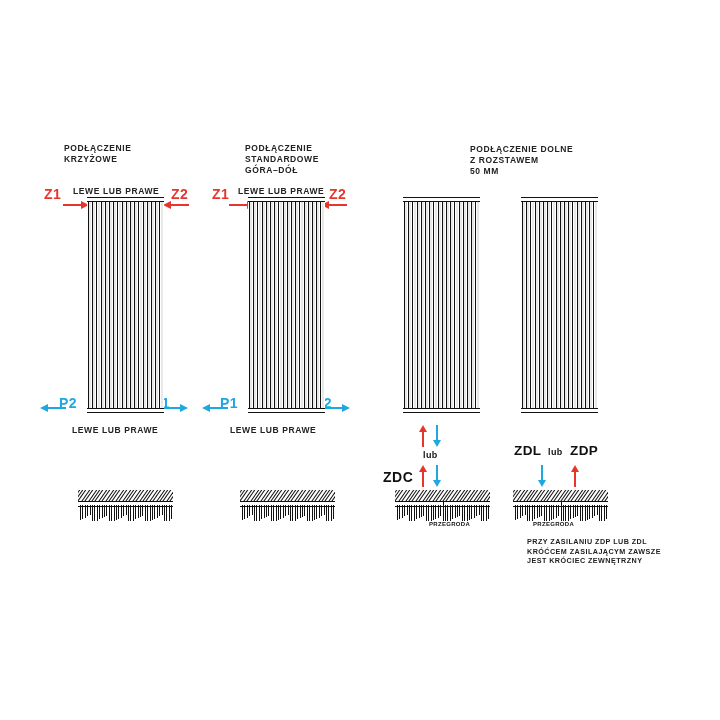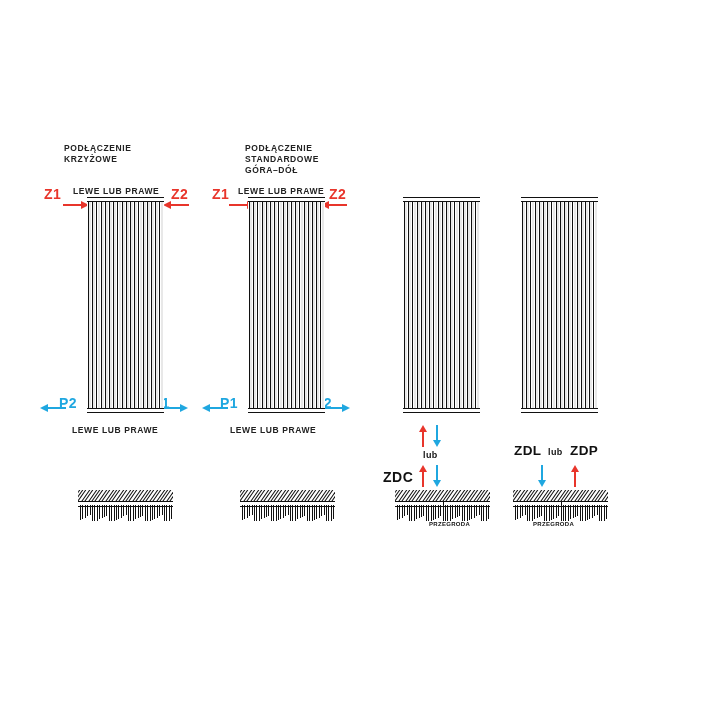--- a/index.html
+++ b/index.html
@@ -210,20 +210,23 @@
       <div class="tubeSh" style="left: 65.2px;"></div>
       <div class="tube" style="left: 64px;"></div>
       <div class="tubeSh" style="left: 69.4px;"></div>
       <div class="tube" style="left: 68.2px;"></div>
       <div class="tubeSh" style="left: 73.6px;"></div>
       <div class="tube" style="left: 72.4px;"></div>
       <div class="cap-bar" style="top: 0px;"></div>
       <div class="cap-bar" style="bottom: 0px;"></div>
     </div>
 
+  <div class="abs cap" style="left:470px;top:144px;width:150px;">PODŁĄCZENIE DOLNE
+Z ROZSTAWEM
+50 MM</div>
 
   <div class="rad" id="rad3" style="left:403px;top:197px;width:77px;height:216px;">
       <div class="tubeSh" style="left: 2.2px;"></div>
       <div class="tube" style="left: 1px;"></div>
       <div class="tubeSh" style="left: 6.4px;"></div>
       <div class="tube" style="left: 5.2px;"></div>
       <div class="tubeSh" style="left: 10.6px;"></div>
       <div class="tube" style="left: 9.4px;"></div>
       <div class="tubeSh" style="left: 14.8px;"></div>
       <div class="tube" style="left: 13.6px;"></div>
@@ -327,20 +330,23 @@
 
   <div class="arv" style="left:542px;top:465px;height:22px;">
     <div class="shaft" style="top:0;height:17px;background:#1fa7e0;"></div>
     <div class="head" style="top:15px;border-top:7px solid #1fa7e0;"></div>
   </div>
   <div class="arv" style="left:575px;top:465px;height:22px;">
     <div class="shaft" style="top:5px;height:17px;background:#e8352b;"></div>
     <div class="head" style="top:0;border-bottom:7px solid #e8352b;"></div>
   </div>
 
+  <div class="abs note" style="left:527px;top:537px;width:170px;">PRZY ZASILANIU ZDP LUB ZDL
+KRÓĆCEM ZASILAJĄCYM ZAWSZE
+JEST KRÓCIEC ZEWNĘTRZNY</div>
 
   <div class="brush" id="br1" style="left:78px;top:490px;width:95px;height:38px;">
       <div class="hatch" style="top: 0px; height: 11px;">
         <i style="left: 0.2px;"></i>
         <i style="left: 3.6px;"></i>
         <i style="left: 7px;"></i>
         <i style="left: 10.4px;"></i>
         <i style="left: 13.8px;"></i>
         <i style="left: 17.2px;"></i>
         <i style="left: 20.6px;"></i>

